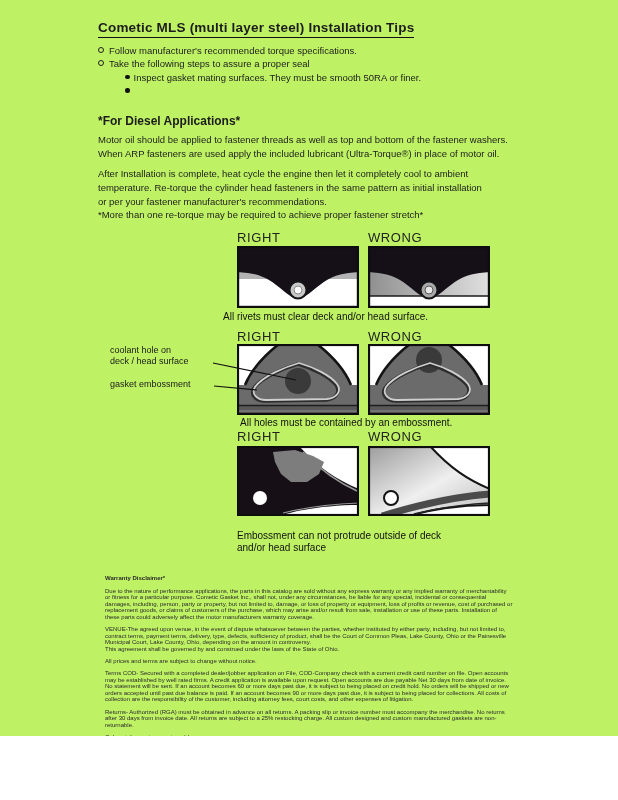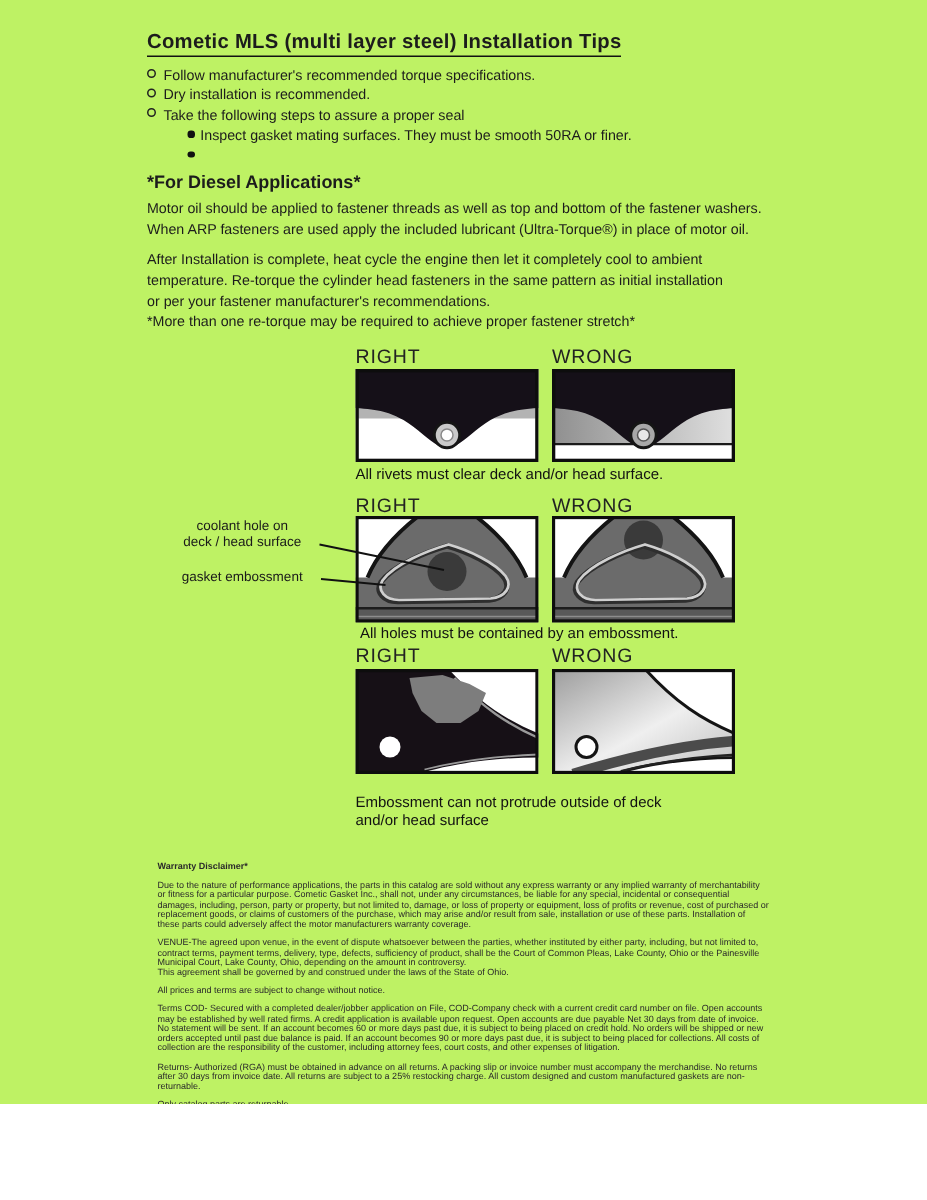--- a/index.html
+++ b/index.html
@@ -35,25 +35,25 @@
 
   .rw-label {
     width:122px; text-align:left; font-size:13px; color:#222; letter-spacing:.6px;
   }
   .col-l { left:237px; } .col-r { left:368px; }
   .lr1 { top:230px; } .lr2 { top:329px; } .lr3 { top:429px; }
   .panel { display:block; }
   .pr1 { top:246px; } .pr2 { top:344px; } .pr3 { top:446px; }
 
   .caption { font-size:10px; color:#111; line-height:11.5px; white-space:pre-line; }
-  .cap1 { left:237px; top:311px; }
+  .cap1 { left:223px; top:311px; }
   .cap2 { left:240px; top:417px; }
   .cap3 { left:237px; top:498px;margin-top:32px; }
 
-  .side-label { font-size:9px; color:#1a1a1a; text-align:center; line-height:10.5px; white-space:pre-line; }
+  .side-label { font-size:9px; color:#1a1a1a; text-align:left; line-height:10.5px; white-space:pre-line; }
   .sl1 { left:110px; top:345px; width:103px; }
   .sl2 { left:110px; top:379px; width:103px; }
   .pointers { left:205px; top:355px; }
 
   .disclaimer { left:105px; top:575px; width:408px; font-size:6px; line-height:6.6px; color:#2a2a2a; }
   .disclaimer .dh { font-weight:bold; margin:0 0 6px 0; }
   .dp { margin:0 0 5.5px 0; }
   .dp-tight { margin:0; }
   .dp-tight-last { margin:0 0 5.5px 0; }
 
@@ -61,21 +61,20 @@
 </style>
 </head>
 <body>
 
 <div class="page">
 
   <h1 class="abs title">Cometic MLS (multi layer steel) Installation Tips</h1>
 
   <div class="abs tips">
     <div class="tip"><span class="b-circle"></span><span>Follow manufacturer's recommended torque specifications.</span></div>
-    <div class="tip"><span class="b-circle"></span><span>Dry installation is recommended.</span></div>
     <div class="tip"><span class="b-circle"></span><span>Take the following steps to assure a proper seal</span></div>
     <div class="tip sub"><span class="b-dot"></span><span>Inspect gasket mating surfaces.  They must be smooth 50RA or finer.</span></div>
     <div class="tip sub"><span class="b-dot"></span></div>
   </div>
 
   <div class="abs body-p p1">Motor oil should be applied to fastener threads as well as top and bottom of the fastener washers.
 When ARP fasteners are used apply the included lubricant (Ultra-Torque®) in place of motor oil.</div>
   <div class="abs diesel-h">*For Diesel Applications*</div>
   <div class="abs body-p p2">After Installation is complete, heat cycle the engine then let it completely cool to ambient
 temperature. Re-torque the cylinder head fasteners in the same pattern as initial installation

